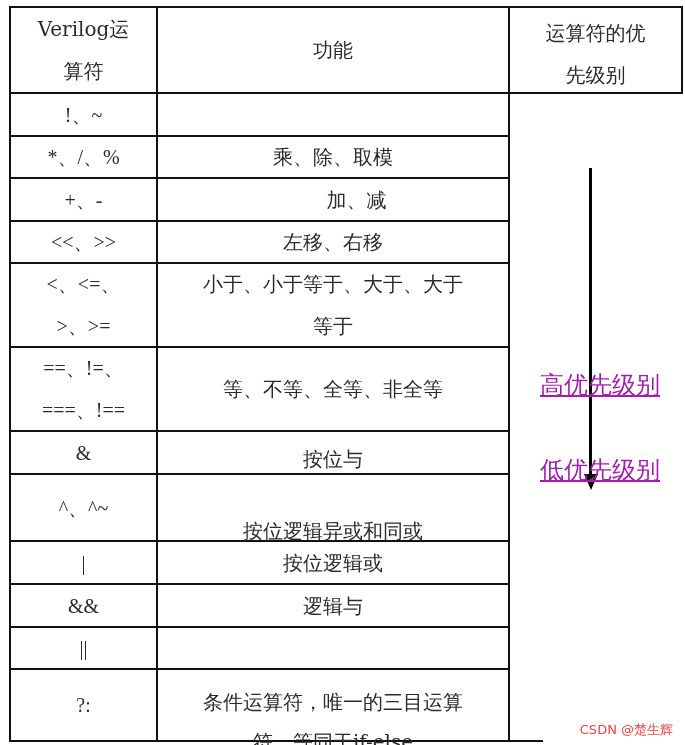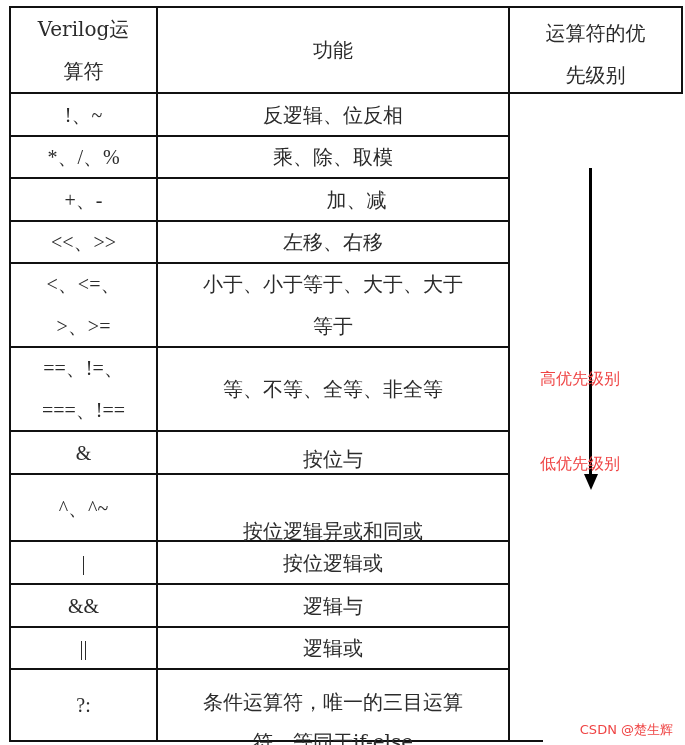--- a/index.html
+++ b/index.html
@@ -8,21 +8,21 @@
     .tbl { position: absolute; left: 9px; top: 6px; width: 674px; height: 736px; }
     .hline { position: absolute; left: 0; width: 674px; height: 2px; background: #111; }
     .vline { position: absolute; top: 0; width: 2px; background: #111; }
     .cell { position: absolute; display: flex; flex-direction: column; align-items: center; justify-content: center;
       text-align: center; font-size: 20px; line-height: 42px; color: #2b2b2b; }
     .cell span { display: block; white-space: nowrap; }
     .op { font-family: "Liberation Serif", serif; }
     .arrow-line { position: absolute; left: 589px; top: 168px; width: 3px; height: 310px; background: #000; }
     .arrow-head { position: absolute; left: 584px; top: 474px; width: 0; height: 0;
       border-left: 7px solid transparent; border-right: 7px solid transparent; border-top: 16px solid #000; }
-    .prio { position: absolute; font-size: 16px; color: #ef4444; white-space: nowrap; }
+    .prio { position: absolute; font-size: 24px; color: #a21caf; white-space: nowrap; text-decoration: underline; }
     .wm { position: absolute; right: 12px; bottom: 6px; font-family: "DejaVu Sans", sans-serif; font-size: 13px; color: #ef4444; }
   </style>
 </head>
 <body>
 
 <div class="tbl">
 
   <div class="hline" style="top:0"></div>
   <div class="hline" style="top:86px"></div>
   <div class="hline" style="top:129px; width:499px"></div>
@@ -50,23 +50,20 @@
   <div class="cell" style="left:149px; top:2px; width:350px; height:84px">
     <span>功能</span>
   </div>
   <div class="cell" style="left:501px; top:2px; width:171px; height:92px">
     <span>运算符的优</span>
     <span>先级别</span>
   </div>
 
   <div class="cell op" style="left:2px; top:88px; width:145px; height:41px">
       <span>!、~</span>
-    </div>
-  <div class="cell" style="left:149px; top:88px; width:350px; height:41px">
-      <span>反逻辑、位反相</span>
     </div>
 
   <div class="cell op" style="left:2px; top:131px; width:145px; height:40px">
       <span>*、/、%</span>
     </div>
   <div class="cell" style="left:149px; top:131px; width:350px; height:40px">
       <span>乘、除、取模</span>
     </div>
 
   <div class="cell op" style="left:2px; top:173px; width:145px; height:41px">
@@ -124,23 +121,20 @@
   <div class="cell op" style="left:2px; top:579px; width:145px; height:41px">
       <span>&amp;&amp;</span>
     </div>
   <div class="cell" style="left:149px; top:579px; width:350px; height:41px">
       <span>逻辑与</span>
     </div>
 
   <div class="cell op" style="left:2px; top:622px; width:145px; height:40px">
       <span>||</span>
     </div>
-  <div class="cell" style="left:149px; top:622px; width:350px; height:40px">
-      <span>逻辑或</span>
-    </div>
 
   <div class="cell op" style="left:2px; top:664px; width:145px; height:70px">
       <span>?:</span>
     </div>
   <div class="cell" style="left:149px; top:664px; width:350px; height:86px; justify-content:flex-start; padding-top:12px">
     <span style="line-height:40px">条件运算符，唯一的三目运算</span>
     <span style="line-height:40px">符，等同于if-else</span>
   </div>
 </div>
 

